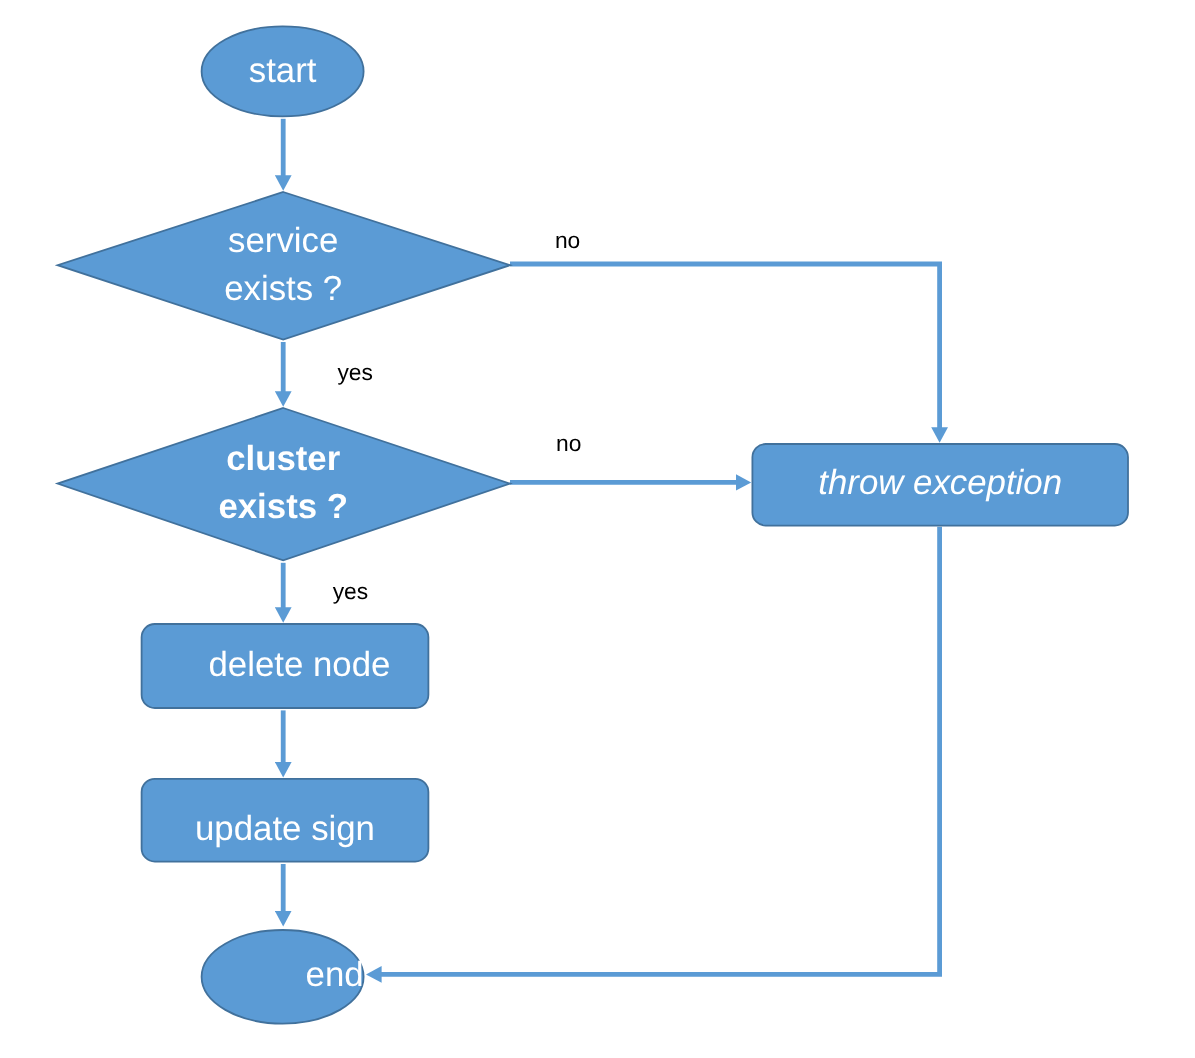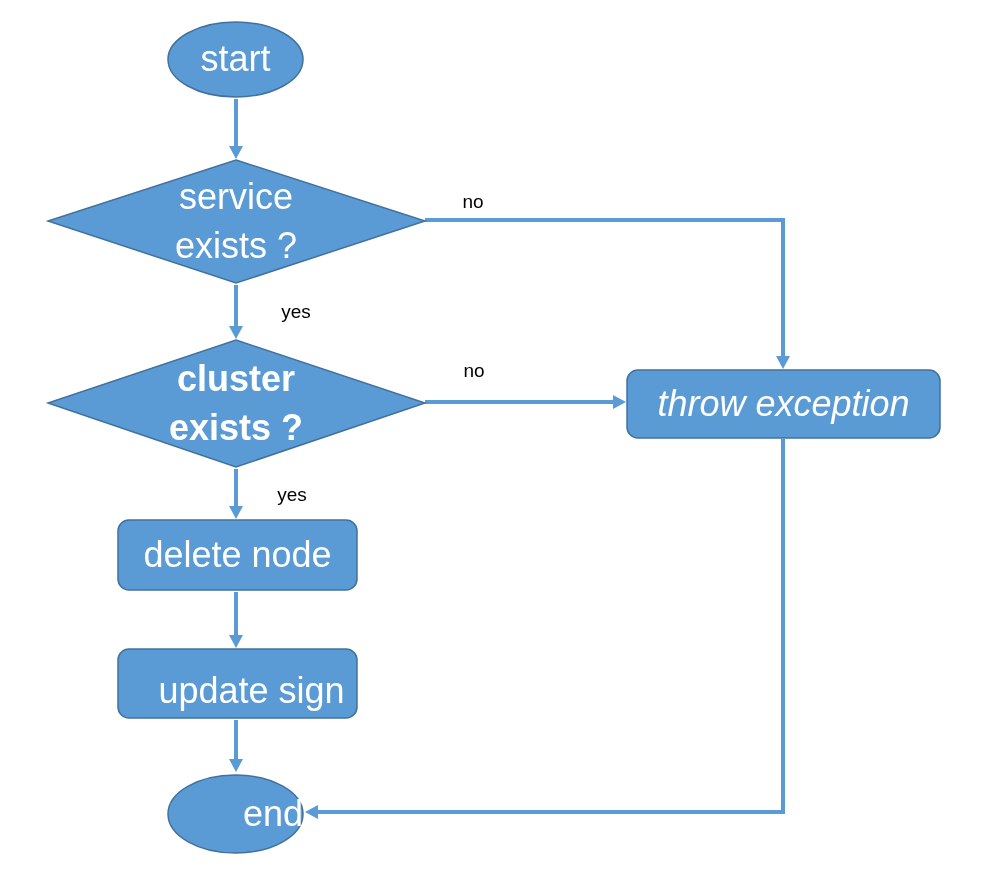--- a/index.html
+++ b/index.html
@@ -25,21 +25,21 @@
   }
   .arrowhead-path { fill: var(--connector, #5B9BD5); }
   .node-label {
     position: absolute;
     display: flex;
     flex-direction: column;
     align-items: center;
     justify-content: center;
     text-align: center;
     color: var(--node-text, #ffffff);
-    font-size: 36px;
+    font-size: 29px;
     line-height: 1.35;
     pointer-events: none;
     white-space: nowrap;
   }
   .edge-label {
     position: absolute;
     transform: translate(-50%, -50%);
     color: var(--edge-label-text, #000000);
     font-size: 19px;
     line-height: 1;
@@ -88,25 +88,25 @@
 
   <div class="node-label" style="left:68px; top:340px; width:336px; height:127px;font-weight:bold;">
     <span>cluster</span>
     <span>exists ?</span>
   </div>
 
   <div class="node-label" style="left:627px; top:370px; width:313px; height:68px;font-style:italic;">
     <span>throw exception</span>
   </div>
 
-  <div class="node-label" style="left:118px; top:520px; width:239px; height:70px;">
+  <div class="node-label" style="left:118px; top:520px; width:239px; height:70px;padding-left:12px;">
     <span>delete node</span>
   </div>
 
-  <div class="node-label" style="left:132px; top:649px; width:239px; height:85px;">
+  <div class="node-label" style="left:118px; top:649px; width:239px; height:85px;">
     <span>update sign</span>
   </div>
 
   <div class="node-label" style="left:168px; top:775px; width:135px; height:78px;align-items:flex-end;">
     <span>end</span>
   </div>
 
   <div class="edge-label" style="left:473px; top:201px;">no</div>
   <div class="edge-label" style="left:296px; top:311px;">yes</div>
   <div class="edge-label" style="left:474px; top:370px;">no</div>

